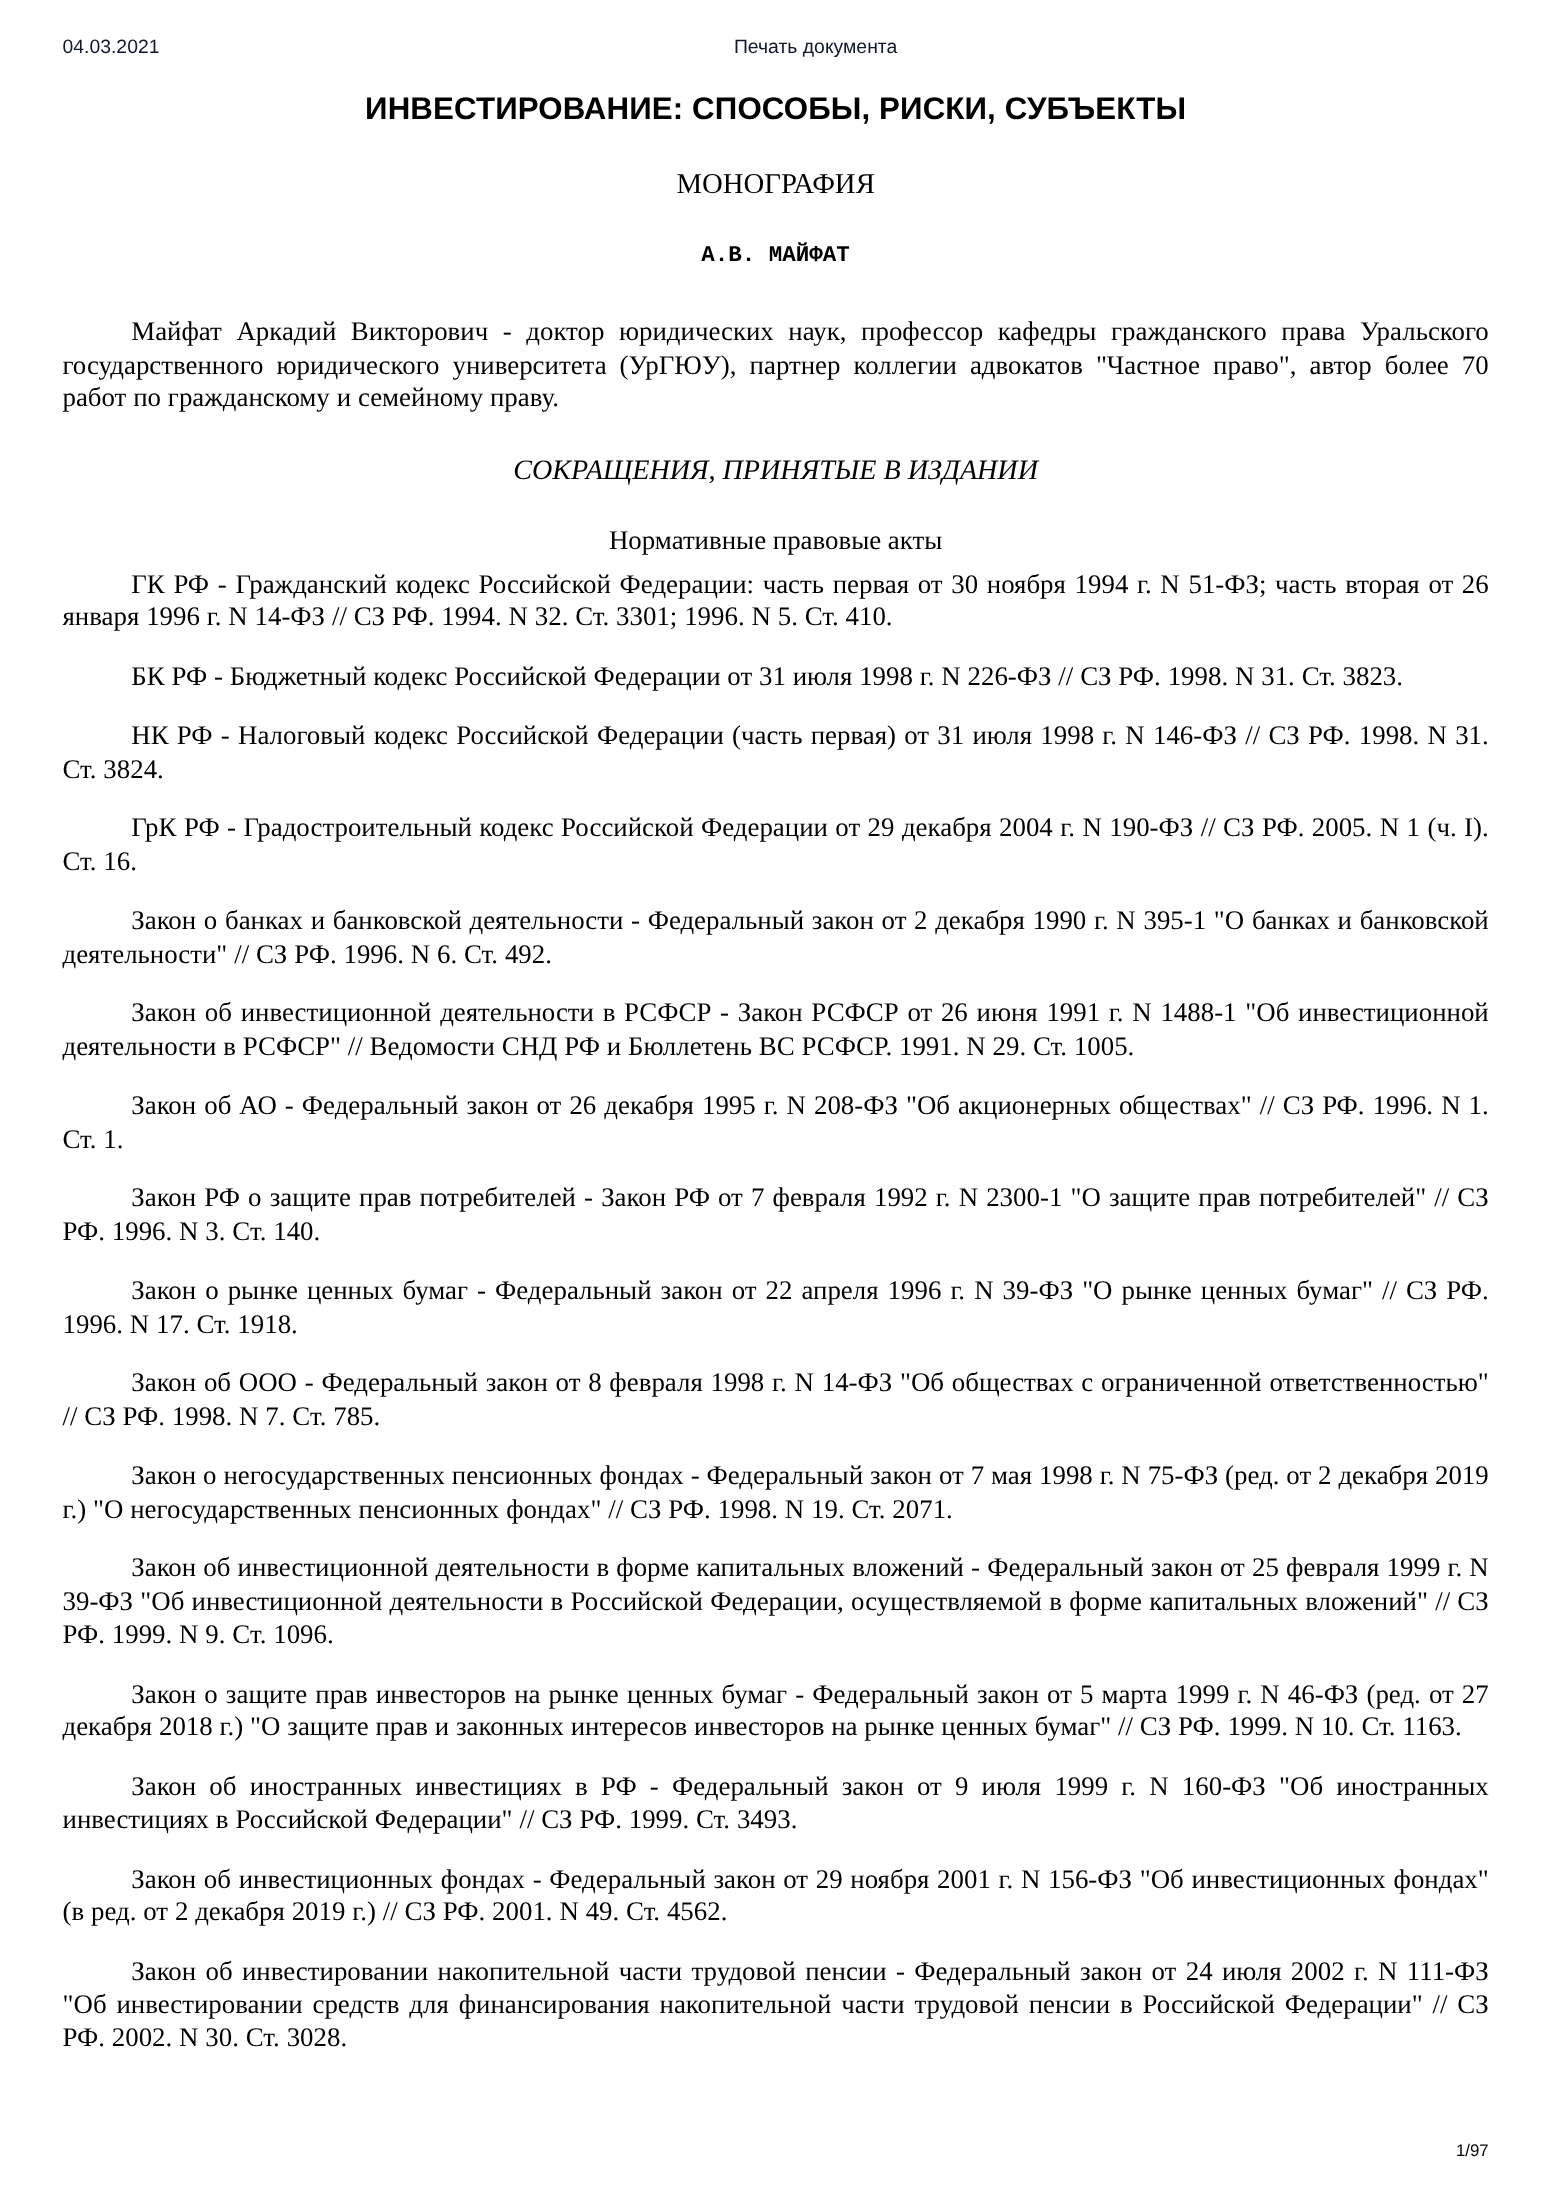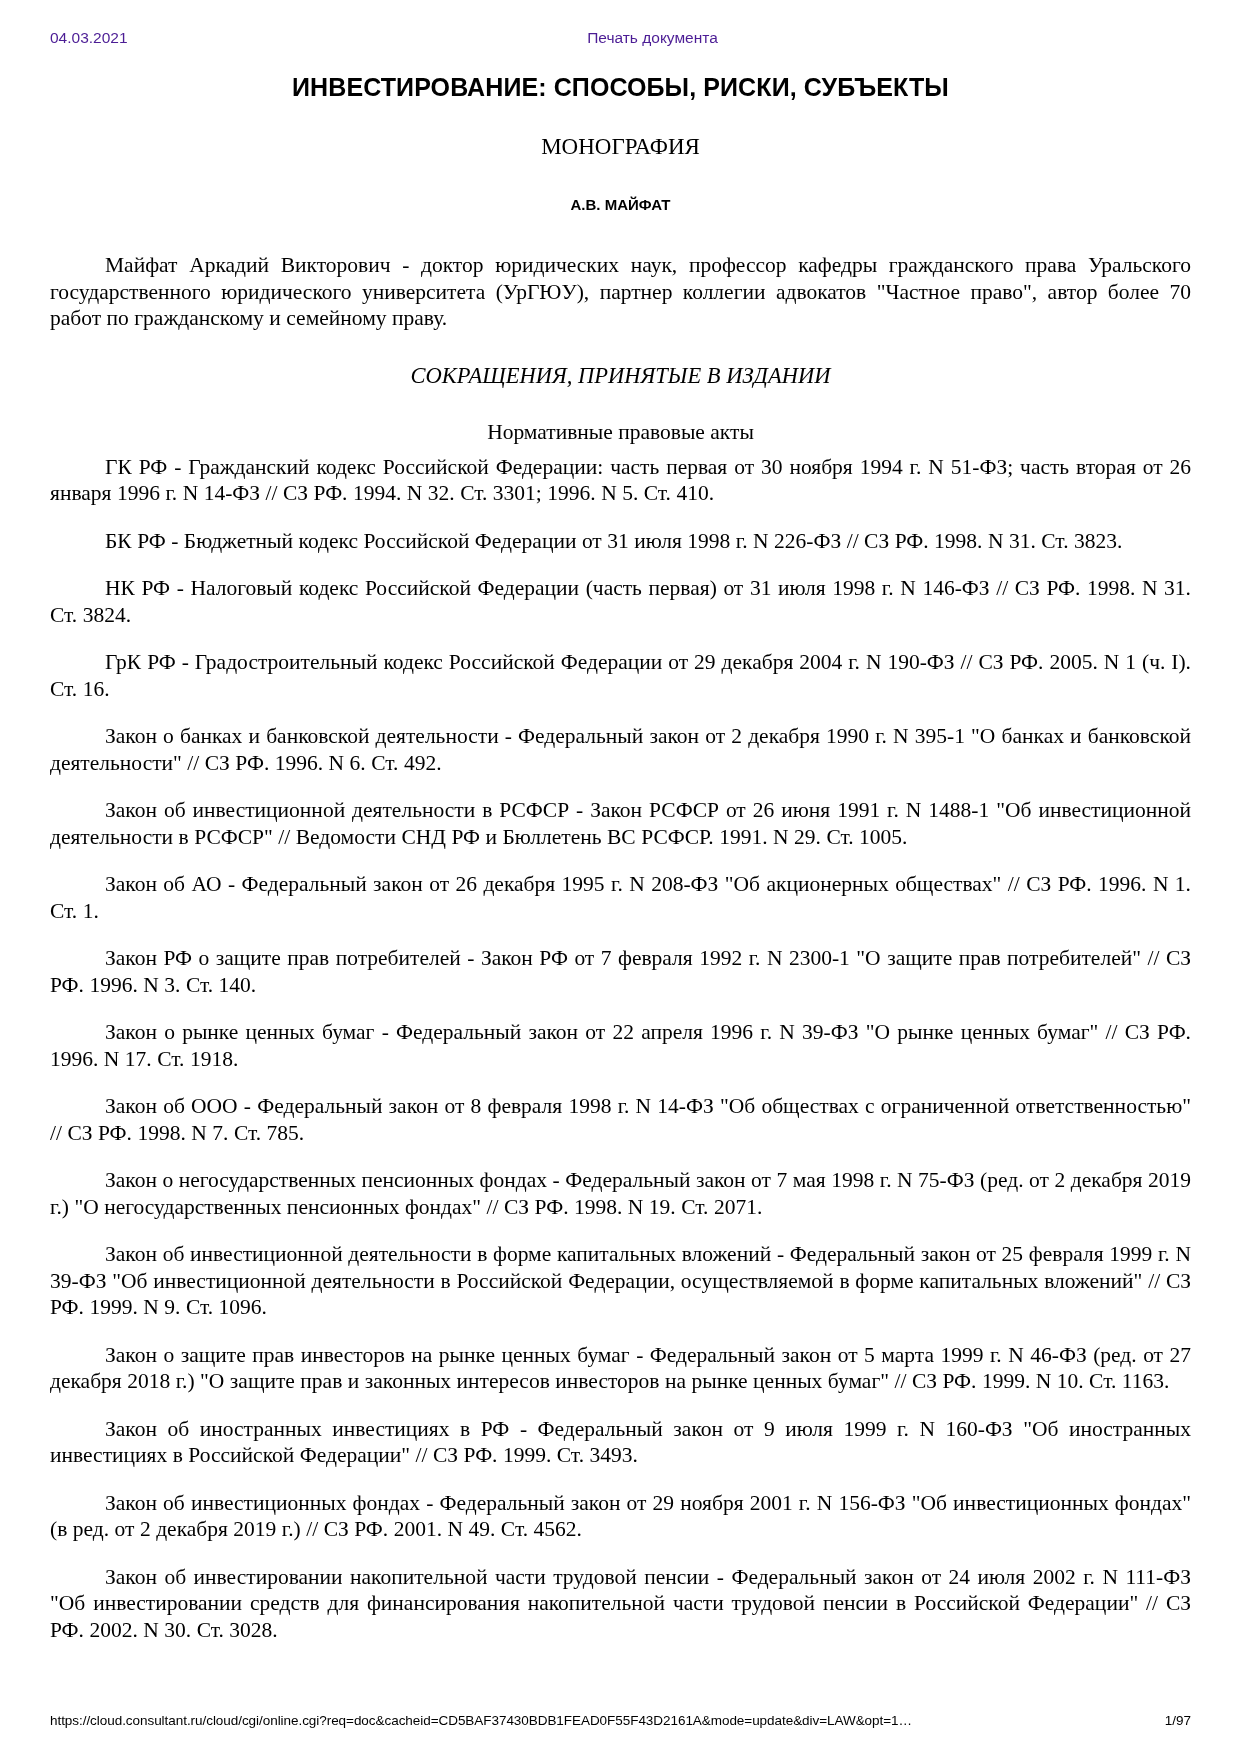--- a/index.html
+++ b/index.html
@@ -27,21 +27,21 @@
   
   .running-head {
     position: absolute;
     top: 27px;
     left: 0;
     width: 1241px;
     height: 22px;
     font-family: "Liberation Sans", "DejaVu Sans", sans-serif;
     font-size: 15.5px;
     line-height: 22px;
-    color: #4c1d95;
+    color: #0f172a;
   }
   .running-head .rh-date {
     position: absolute;
     left: 50px;
     top: 0;
     white-space: nowrap;
   }
   .running-head .rh-title {
     position: absolute;
     left: 0;
@@ -72,23 +72,23 @@
 
   .doc-subtitle {
     font-family: "Liberation Serif", "DejaVu Serif", serif;
     font-size: 23px;
     line-height: 28px;
     text-align: center;
     margin: 0 0 30px 0;
   }
 
   .doc-author {
-    font-family: Liberation Sans, sans-serif;
+    font-family: Liberation Mono, monospace;
     font-weight: bold;
-    font-size: 15px;
+    font-size: 18px;
     line-height: 28px;
     text-align: center;
     margin: 0 0 33px 0;
   }
 
   .para {
     font-family: "Liberation Serif", "DejaVu Serif", serif;
     font-size: 21.5px;
     line-height: 26.5px;
     text-align: justify;
@@ -183,17 +183,16 @@
     <p class="para">Закон о негосударственных пенсионных фондах - Федеральный закон от 7 мая 1998 г. N 75-ФЗ (ред. от 2 декабря 2019 г.) "О негосударственных пенсионных фондах" // СЗ РФ. 1998. N 19. Ст. 2071.</p>
     <p class="para">Закон об инвестиционной деятельности в форме капитальных вложений - Федеральный закон от 25 февраля 1999 г. N 39-ФЗ "Об инвестиционной деятельности в Российской Федерации, осуществляемой в форме капитальных вложений" // СЗ РФ. 1999. N 9. Ст. 1096.</p>
     <p class="para">Закон о защите прав инвесторов на рынке ценных бумаг - Федеральный закон от 5 марта 1999 г. N 46-ФЗ (ред. от 27 декабря 2018 г.) "О защите прав и законных интересов инвесторов на рынке ценных бумаг" // СЗ РФ. 1999. N 10. Ст. 1163.</p>
     <p class="para">Закон об иностранных инвестициях в РФ - Федеральный закон от 9 июля 1999 г. N 160-ФЗ "Об иностранных инвестициях в Российской Федерации" // СЗ РФ. 1999. Ст. 3493.</p>
     <p class="para">Закон об инвестиционных фондах - Федеральный закон от 29 ноября 2001 г. N 156-ФЗ "Об инвестиционных фондах" (в ред. от 2 декабря 2019 г.) // СЗ РФ. 2001. N 49. Ст. 4562.</p>
     <p class="para">Закон об инвестировании накопительной части трудовой пенсии - Федеральный закон от 24 июля 2002 г. N 111-ФЗ "Об инвестировании средств для финансирования накопительной части трудовой пенсии в Российской Федерации" // СЗ РФ. 2002. N 30. Ст. 3028.</p>
 
   </div>
 
   <div class="doc-footer">
-    <span class="ft-url">https://cloud.consultant.ru/cloud/cgi/online.cgi?req=doc&amp;cacheid=CD5BAF37430BDB1FEAD0F55F43D2161A&amp;mode=update&amp;div=LAW&amp;opt=1…</span>
     <span class="ft-page">1/97</span>
   </div>
 
 </div>
 
 </body></html>

